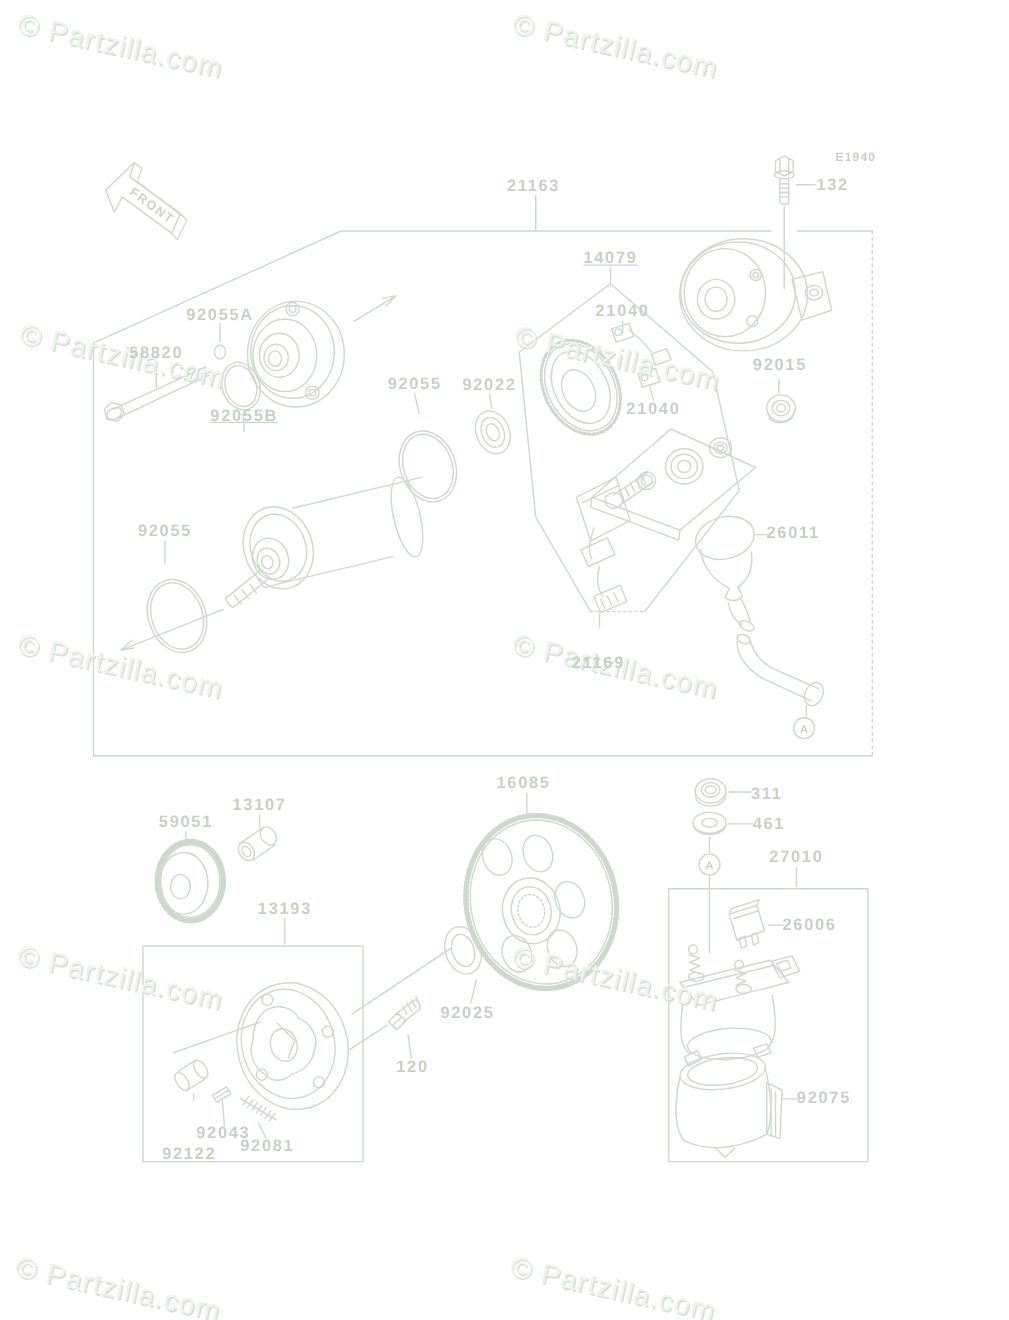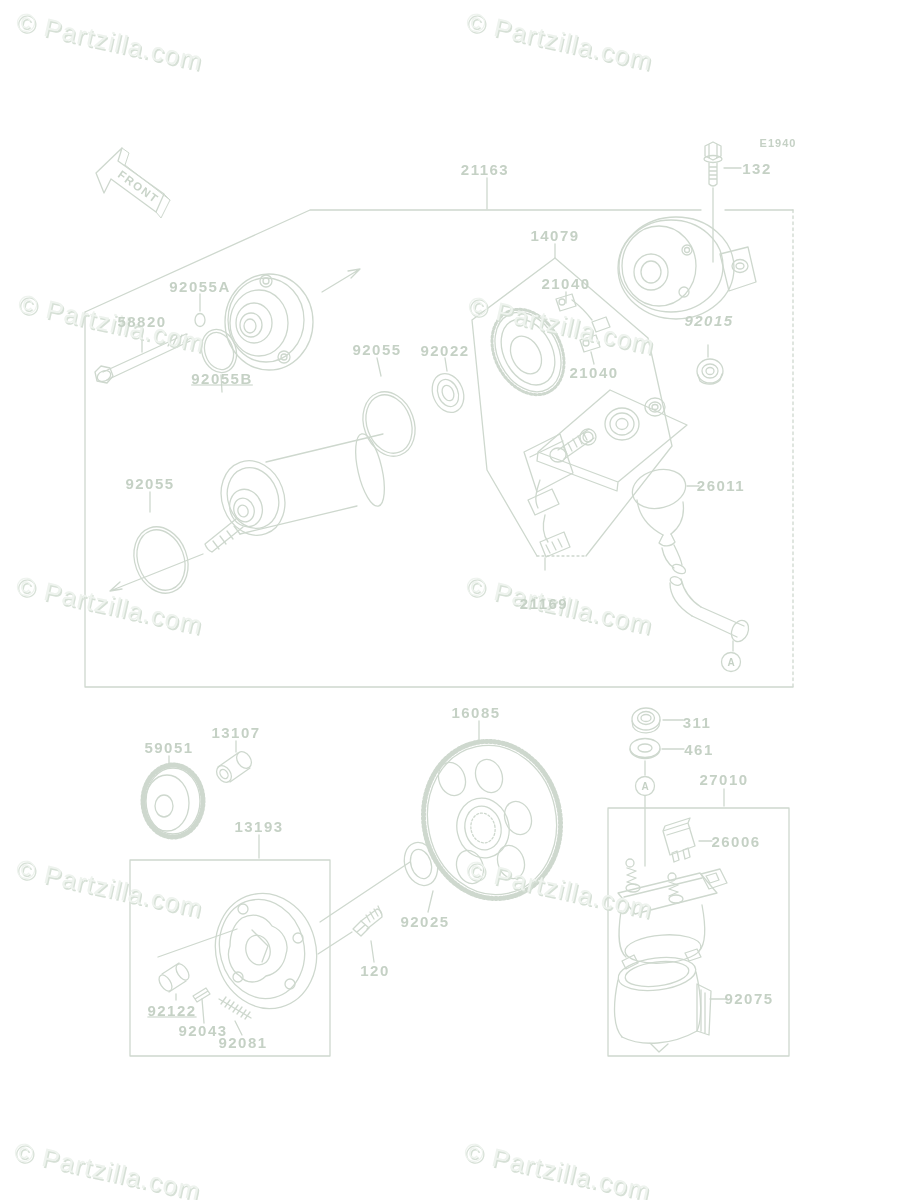--- a/index.html
+++ b/index.html
@@ -317,43 +317,43 @@
       <div class="wm" style="left: 20px; top: 570px;">© Partzilla.com</div>
       <div class="wm" style="left: 470px; top: 570px;">© Partzilla.com</div>
       <div class="wm" style="left: 20px; top: 853px;">© Partzilla.com</div>
       <div class="wm" style="left: 470px; top: 854px;">© Partzilla.com</div>
       <div class="wm" style="left: 18px; top: 1136px;">© Partzilla.com</div>
       <div class="wm" style="left: 468px; top: 1136px;">© Partzilla.com</div>
     </div>
   <div class="layer" id="label-layer">
       <div class="part-label" style="left: 485px; top: 169px;">21163</div>
       <div class="part-label" style="left: 757px; top: 168px;">132</div>
-      <div class="part-label" style="left: 555px; top: 235px;">14079</div>
+      <div class="part-label" style="left: 555px; top: 235px; text-decoration: underline;">14079</div>
       <div class="part-label" style="left: 566px; top: 283px;">21040</div>
       <div class="part-label" style="left: 594px; top: 372px;">21040</div>
       <div class="part-label" style="left: 200px; top: 286px;">92055A</div>
       <div class="part-label" style="left: 142px; top: 321px;">58820</div>
       <div class="part-label" style="left: 222px; top: 378px; text-decoration: underline;">92055B</div>
       <div class="part-label" style="left: 377px; top: 349px;">92055</div>
       <div class="part-label" style="left: 445px; top: 350px;">92022</div>
-      <div class="part-label" style="left: 709px; top: 320px; font-style: italic;">92015</div>
+      <div class="part-label" style="left: 709px; top: 332px;">92015</div>
       <div class="part-label" style="left: 150px; top: 483px;">92055</div>
       <div class="part-label" style="left: 721px; top: 485px; text-align: center;">26011</div>
       <div class="part-label" style="left: 544px; top: 578px; margin-top: 25px;">21169</div>
       <div class="part-label" style="left: 697px; top: 722px;">311</div>
       <div class="part-label" style="left: 699px; top: 749px;">461</div>
       <div class="part-label" style="left: 724px; top: 779px;">27010</div>
       <div class="part-label" style="left: 736px; top: 841px;">26006</div>
       <div class="part-label" style="left: 476px; top: 712px;">16085</div>
       <div class="part-label" style="left: 169px; top: 747px;">59051</div>
       <div class="part-label" style="left: 236px; top: 732px;">13107</div>
       <div class="part-label" style="left: 259px; top: 826px;">13193</div>
       <div class="part-label" style="left: 425px; top: 921px;">92025</div>
       <div class="part-label" style="left: 375px; top: 970px;">120</div>
-      <div class="part-label" style="left: 172px; top: 1010px; text-decoration: underline;">92122</div>
+      <div class="part-label" style="left: 172px; top: 1049px;">92122</div>
       <div class="part-label" style="left: 203px; top: 1030px;">92043</div>
       <div class="part-label" style="left: 243px; top: 1042px;">92081</div>
       <div class="part-label" style="left: 749px; top: 998px;">92075</div>
     </div>
 
   <div class="ref-code" style="left:778px;top:143px">E1940</div>
 
 </div>
 
 </body></html>

